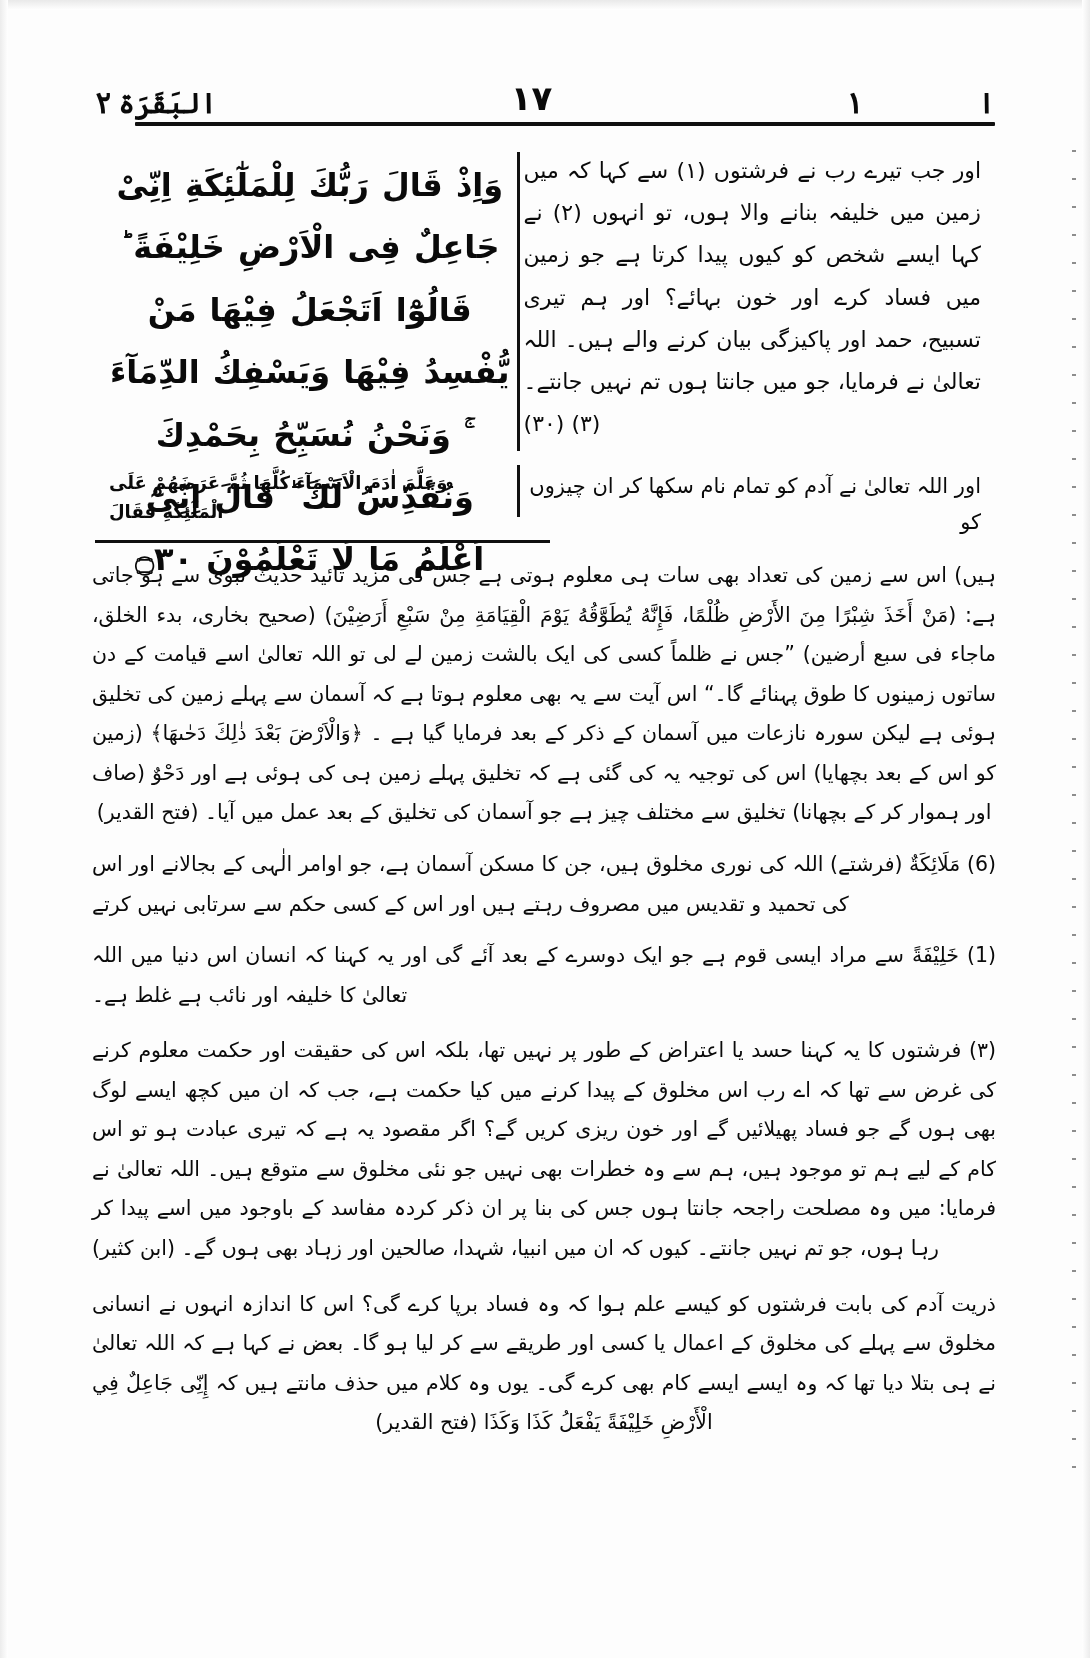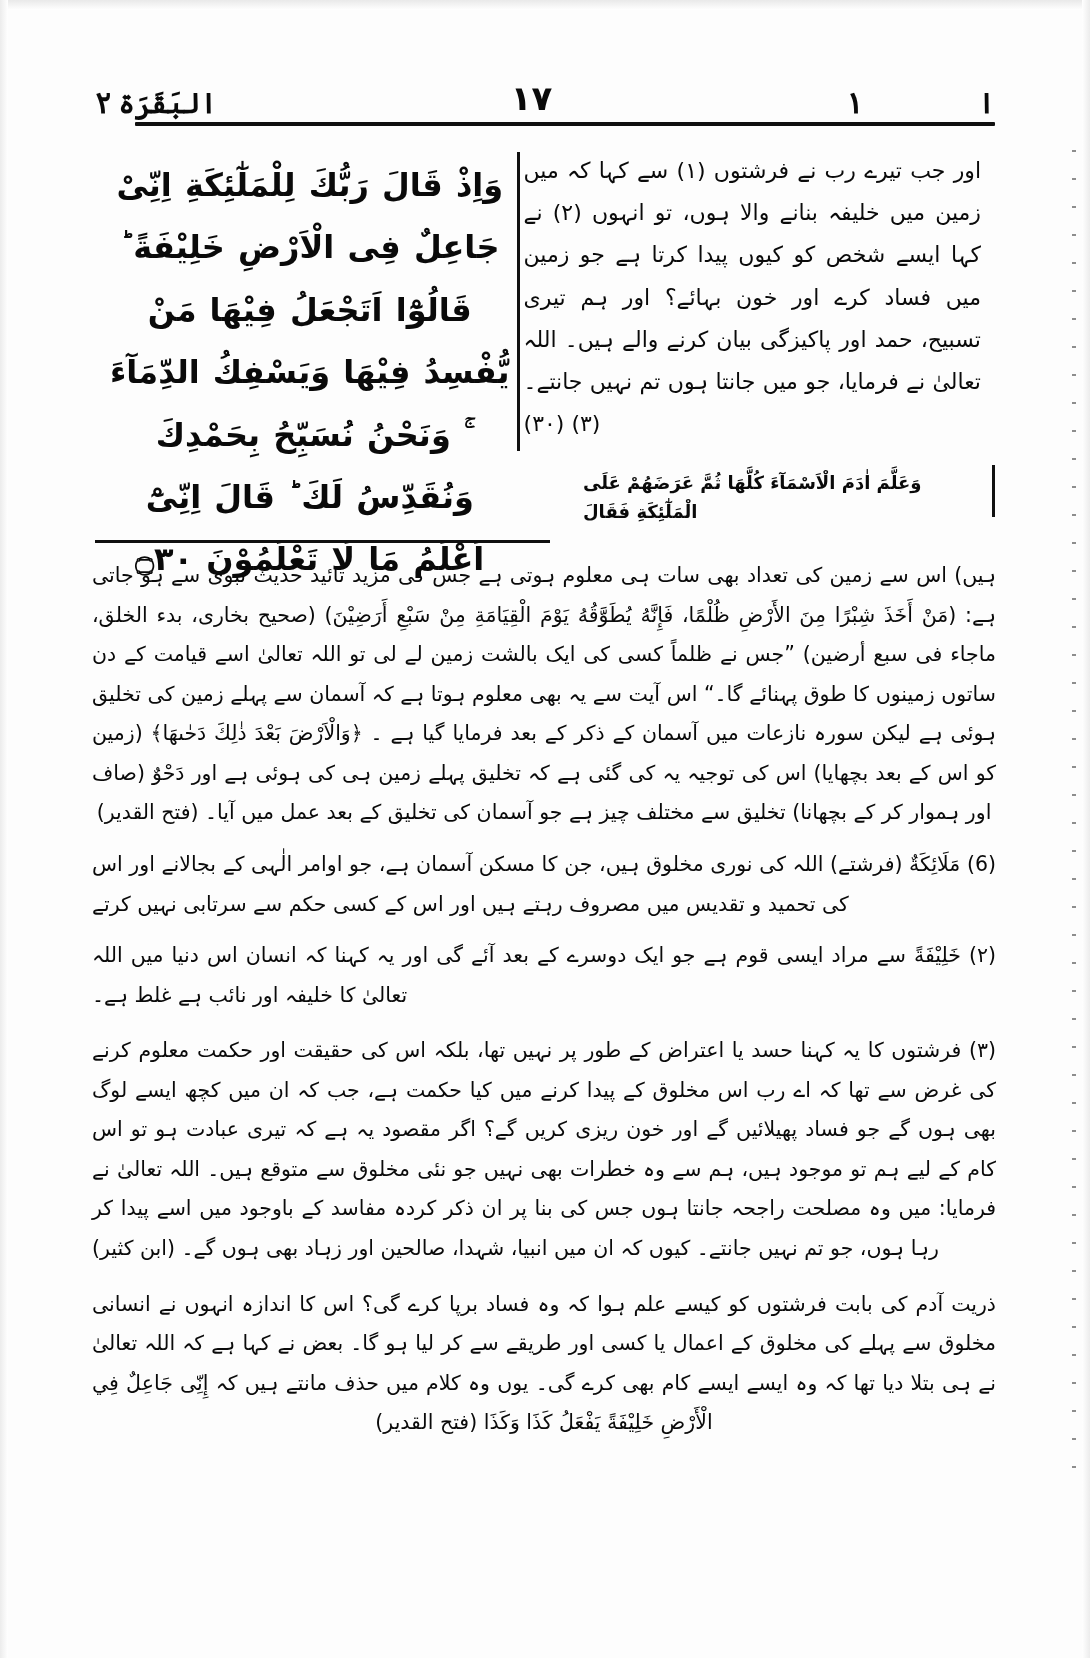--- a/index.html
+++ b/index.html
@@ -298,34 +298,37 @@
       </div>
       <div class="col-divider"></div>
       <div class="col-arabic">
         <div class="ar-verse">وَاِذْ قَالَ رَبُّكَ لِلْمَلٰٓئِكَةِ اِنِّیْ جَاعِلٌ فِی الْاَرْضِ خَلِیْفَةً ؕ قَالُوْٓا اَتَجْعَلُ فِیْهَا مَنْ یُّفْسِدُ فِیْهَا وَیَسْفِكُ الدِّمَآءَ ۚ وَنَحْنُ نُسَبِّحُ بِحَمْدِكَ وَنُقَدِّسُ لَكَ ؕ قَالَ اِنِّیْٓ اَعْلَمُ مَا لَا تَعْلَمُوْنَ ۝٣٠</div>
       </div>
     </div>
   </div>
 
   <div class="verse-band-2">
     <div class="verse-cols-2">
+      <div class="col-urdu-2">
+        <div class="ur-trans-2">اور اللہ تعالیٰ نے آدم کو تمام نام سکھا کر ان چیزوں کو</div>
+      </div>
       <div class="col-divider-2"></div>
       <div class="col-arabic-2">
         <div class="ar-verse-2">وَعَلَّمَ اٰدَمَ الْاَسْمَآءَ كُلَّهَا ثُمَّ عَرَضَهُمْ عَلَى الْمَلٰٓئِكَةِ فَقَالَ</div>
       </div>
     </div>
   </div>
 
   <div class="commentary-rule"></div>
 
   <div class="commentary">
     <p class="cmt-p center-last">ہیں) اس سے زمین کی تعداد بھی سات ہی معلوم ہوتی ہے جس کی مزید تائید حدیث نبوی سے ہو جاتی ہے: (مَنْ أَخَذَ شِبْرًا مِنَ الأَرْضِ ظُلْمًا، فَإِنَّهُ یُطَوَّقُهُ یَوْمَ الْقِیَامَةِ مِنْ سَبْعِ أَرَضِیْنَ) (صحیح بخاری، بدء الخلق، ماجاء فی سبع أرضین) ”جس نے ظلماً کسی کی ایک بالشت زمین لے لی تو اللہ تعالیٰ اسے قیامت کے دن ساتوں زمینوں کا طوق پہنائے گا۔“ اس آیت سے یہ بھی معلوم ہوتا ہے کہ آسمان سے پہلے زمین کی تخلیق ہوئی ہے لیکن سورہ نازعات میں آسمان کے ذکر کے بعد فرمایا گیا ہے ۔ ﴿وَالْاَرْضَ بَعْدَ ذٰلِكَ دَحٰىهَا﴾ (زمین کو اس کے بعد بچھایا) اس کی توجیہ یہ کی گئی ہے کہ تخلیق پہلے زمین ہی کی ہوئی ہے اور دَحْوٌ (صاف اور ہموار کر کے بچھانا) تخلیق سے مختلف چیز ہے جو آسمان کی تخلیق کے بعد عمل میں آیا۔ (فتح القدیر)</p>
     <div class="gap-sm"></div>
     <p class="cmt-p left-last">(6) مَلَائِكَةٌ (فرشتے) اللہ کی نوری مخلوق ہیں، جن کا مسکن آسمان ہے، جو اوامر الٰہی کے بجالانے اور اس کی تحمید و تقدیس میں مصروف رہتے ہیں اور اس کے کسی حکم سے سرتابی نہیں کرتے</p>
     <div class="gap-sm"></div>
-    <p class="cmt-p left-last">(۲) خَلِیْفَةً سے مراد ایسی قوم ہے جو ایک دوسرے کے بعد آئے گی اور یہ کہنا کہ انسان اس دنیا میں اللہ تعالیٰ کا خلیفہ اور نائب ہے غلط ہے۔</p>
+    <p class="cmt-p left-last">(1) خَلِیْفَةً سے مراد ایسی قوم ہے جو ایک دوسرے کے بعد آئے گی اور یہ کہنا کہ انسان اس دنیا میں اللہ تعالیٰ کا خلیفہ اور نائب ہے غلط ہے۔</p>
     <div class="gap-md"></div>
     <p class="cmt-p left-last">(۳) فرشتوں کا یہ کہنا حسد یا اعتراض کے طور پر نہیں تھا، بلکہ اس کی حقیقت اور حکمت معلوم کرنے کی غرض سے تھا کہ اے رب اس مخلوق کے پیدا کرنے میں کیا حکمت ہے، جب کہ ان میں کچھ ایسے لوگ بھی ہوں گے جو فساد پھیلائیں گے اور خون ریزی کریں گے؟ اگر مقصود یہ ہے کہ تیری عبادت ہو تو اس کام کے لیے ہم تو موجود ہیں، ہم سے وہ خطرات بھی نہیں جو نئی مخلوق سے متوقع ہیں۔ اللہ تعالیٰ نے فرمایا: میں وہ مصلحت راجحہ جانتا ہوں جس کی بنا پر ان ذکر کردہ مفاسد کے باوجود میں اسے پیدا کر رہا ہوں، جو تم نہیں جانتے۔ کیوں کہ ان میں انبیا، شہدا، صالحین اور زہاد بھی ہوں گے۔ (ابن کثیر)</p>
     <div class="gap-md"></div>
     <p class="cmt-p center-last">ذریت آدم کی بابت فرشتوں کو کیسے علم ہوا کہ وہ فساد برپا کرے گی؟ اس کا اندازہ انہوں نے انسانی مخلوق سے پہلے کی مخلوق کے اعمال یا کسی اور طریقے سے کر لیا ہو گا۔ بعض نے کہا ہے کہ اللہ تعالیٰ نے ہی بتلا دیا تھا کہ وہ ایسے ایسے کام بھی کرے گی۔ یوں وہ کلام میں حذف مانتے ہیں کہ إِنِّی جَاعِلٌ فِي الْأَرْضِ خَلِیْفَةً یَفْعَلُ كَذَا وَكَذَا (فتح القدیر)</p>
   </div>
 
 </div>
 
 </body></html>

